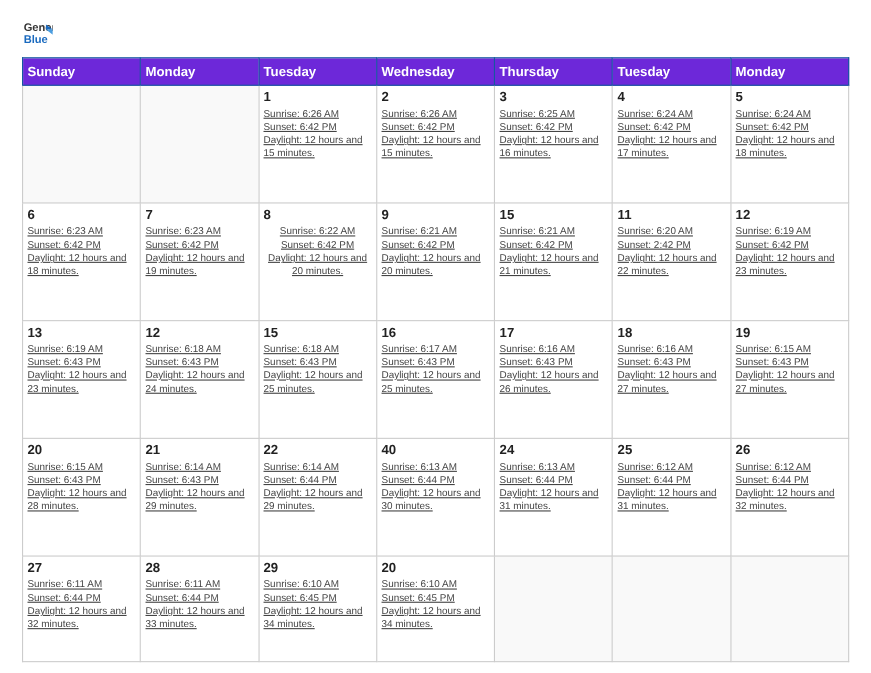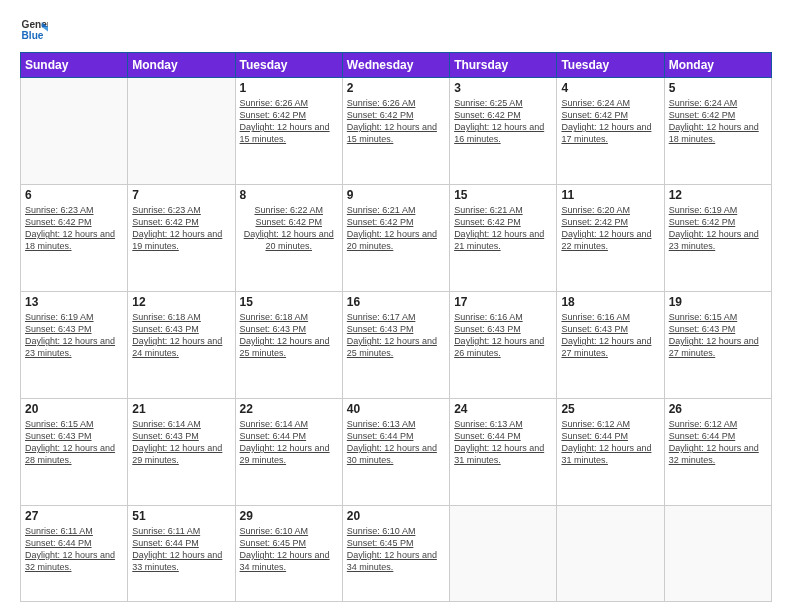--- a/index.html
+++ b/index.html
@@ -287,21 +287,21 @@
           </td>
         </tr>
         <tr>
           <td>
             <span class="day-num">27</span>
             <div class="day-info" style="white-space: pre-line;">Sunrise: 6:11 AM
 Sunset: 6:44 PM
 Daylight: 12 hours and 32 minutes.</div>
           </td>
           <td>
-            <span class="day-num">51</span>
+            <span class="day-num">28</span>
             <div class="day-info" style="white-space: pre-line;">Sunrise: 6:11 AM
 Sunset: 6:44 PM
 Daylight: 12 hours and 33 minutes.</div>
           </td>
           <td>
             <span class="day-num">29</span>
             <div class="day-info" style="white-space: pre-line;">Sunrise: 6:10 AM
 Sunset: 6:45 PM
 Daylight: 12 hours and 34 minutes.</div>
           </td>

